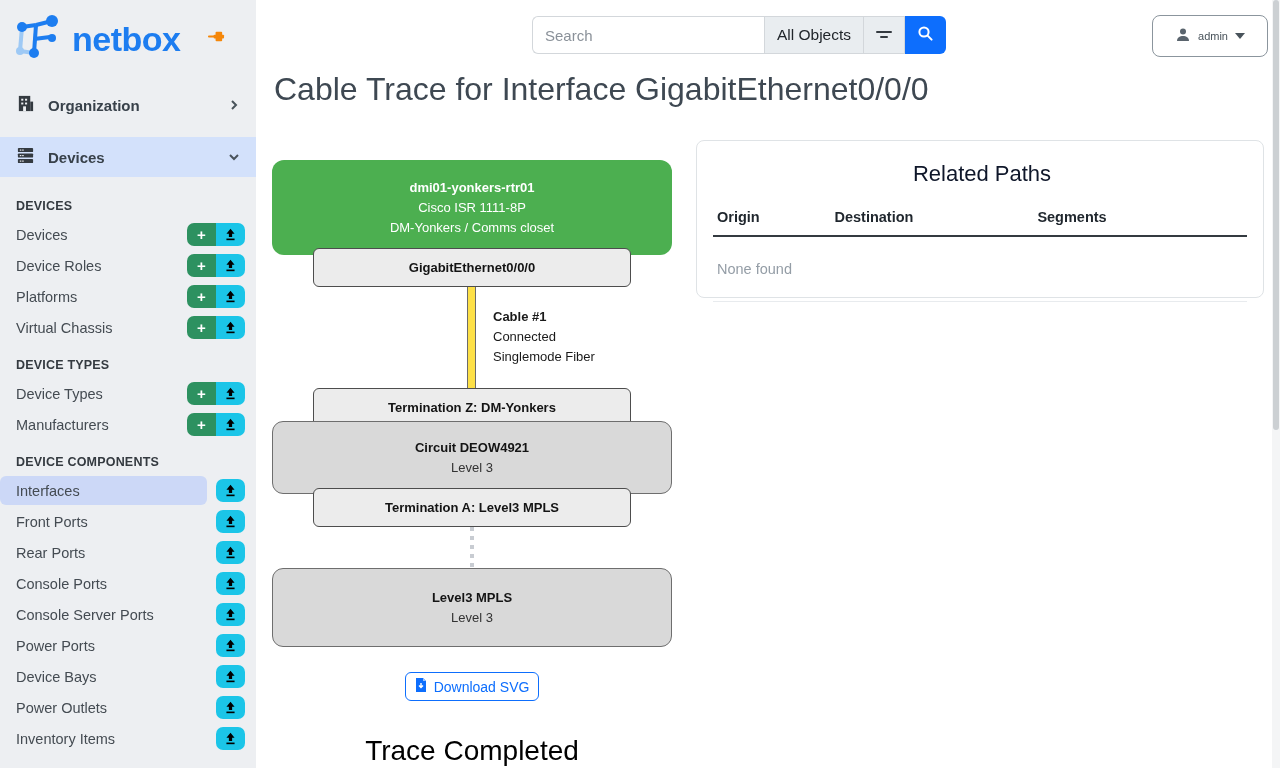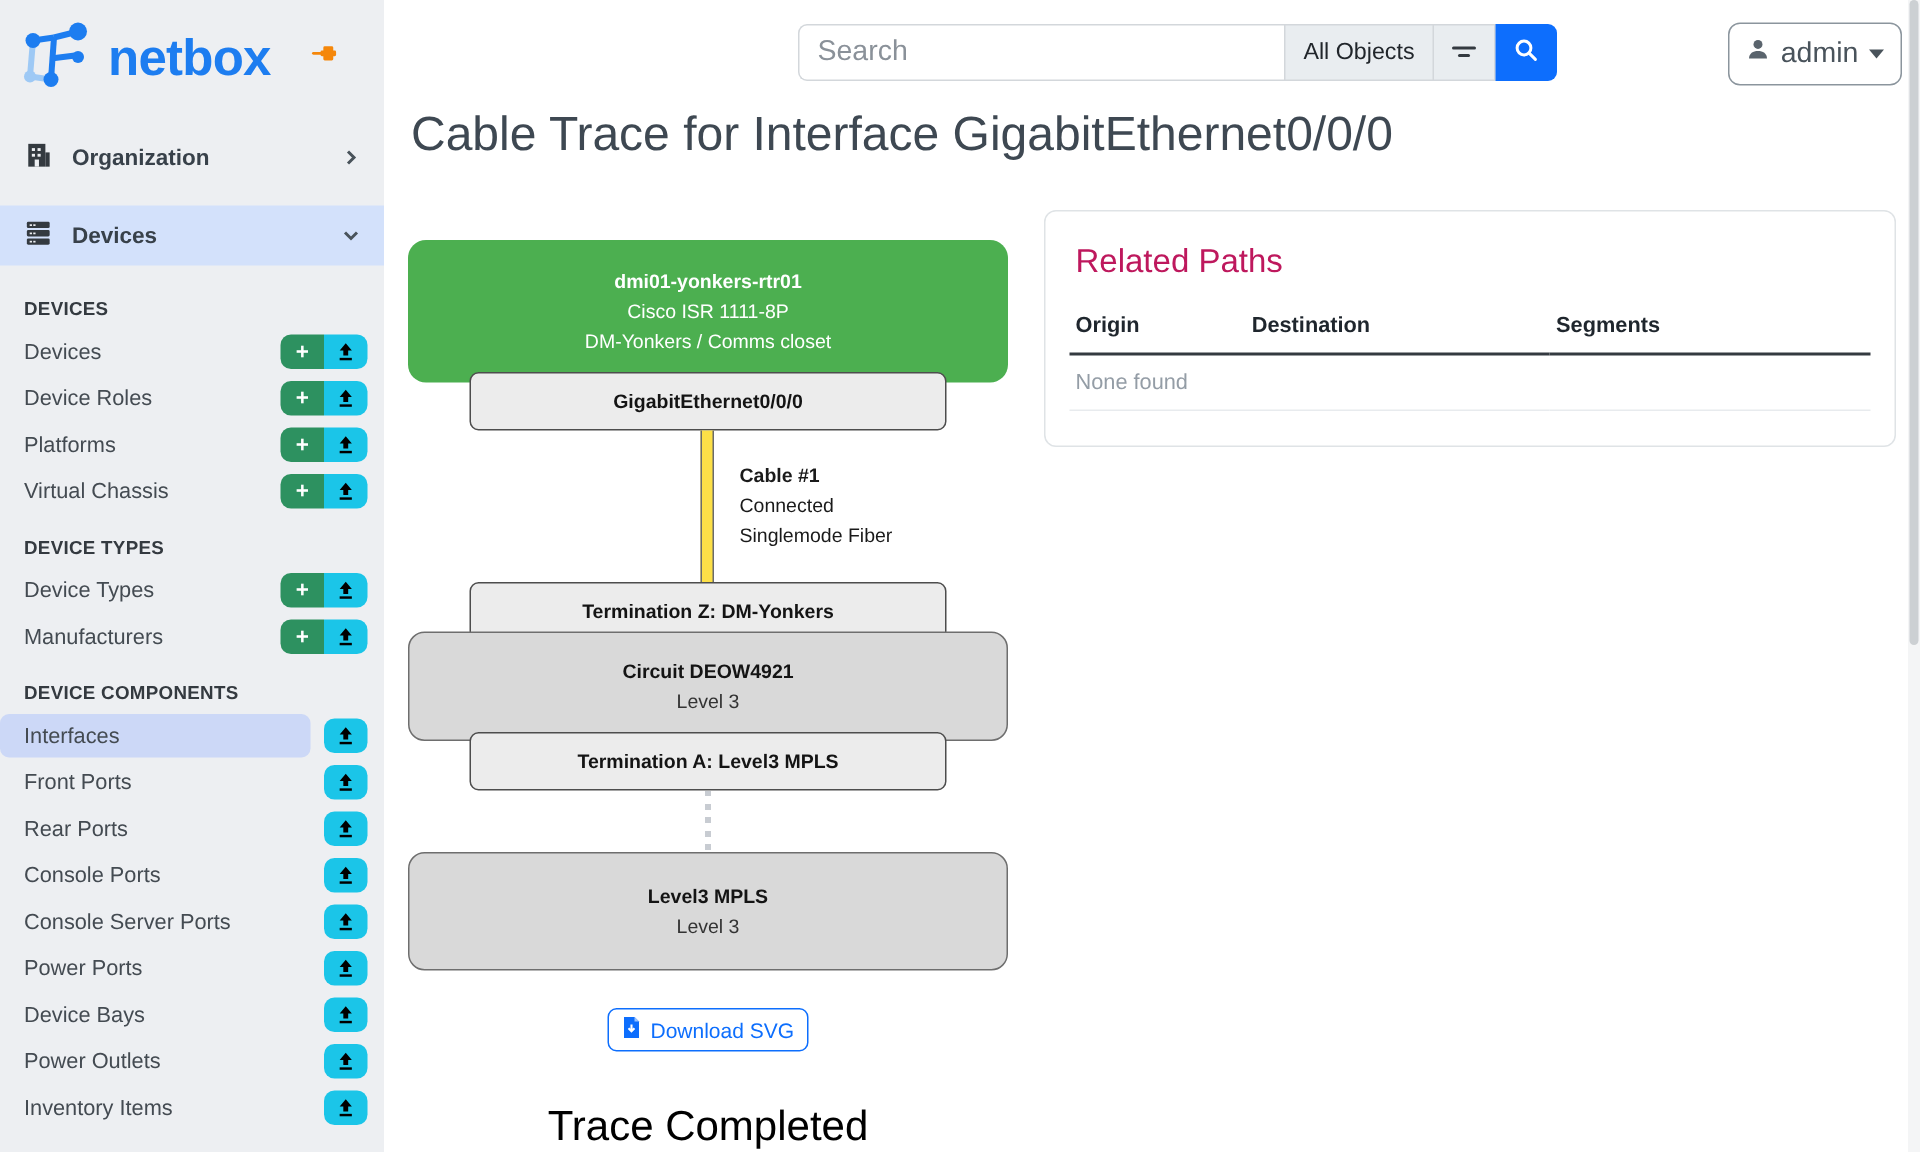--- a/index.html
+++ b/index.html
@@ -27,31 +27,31 @@
              font-weight:700; font-size:15px; display:flex; align-items:center; justify-content:center; cursor:pointer; }
   .btn-import { width:29px; height:23px; background:#1bc5e8; border:none; border-radius:0 7px 7px 0;
                 display:flex; align-items:center; justify-content:center; cursor:pointer; }
   .btn-import.solo { border-radius:7px; }
 
   
   .main { position:absolute; left:256px; top:0; width:1024px; height:768px; background:#fff; }
 
   
   .searchbar { position:absolute; left:276px; top:16px; height:38px; display:flex; }
-  .search-input { width:324px; height:38px; border:1px solid #d3d7db; border-right:none; border-radius:6px 0 0 6px;
-                  padding:0 12px; font-size:19px; font-family:"Liberation Sans",sans-serif; color:#404040; outline:none; }
+  .search-input { width:232px; height:38px; border:1px solid #d3d7db; border-right:none; border-radius:6px 0 0 6px;
+                  padding:0 12px; font-size:15px; font-family:"Liberation Sans",sans-serif; color:#404040; outline:none; }
   .search-input::placeholder { color:#8a9199; }
   .scope { width:100px; background:#e9edf0; border:1px solid #d3d7db; display:flex; align-items:center; justify-content:center;
            font-size:15.5px; color:#21262b; cursor:pointer; }
   .filter-btn { width:41px; background:#e9edf0; border:1px solid #d3d7db; border-left:none; display:flex;
                 align-items:center; justify-content:center; cursor:pointer; }
   .search-btn { width:41px; background:#0d6efd; border:none; border-radius:0 6px 6px 0; display:flex;
                 align-items:center; justify-content:center; cursor:pointer; }
   .user-menu { position:absolute; left:896px; top:15px; width:116px; height:42px; border:1px solid #8b959d; border-radius:8px;
-               display:flex; align-items:center; justify-content:center; gap:7px; color:#49535b; font-size:19px;
+               display:flex; align-items:center; justify-content:center; gap:7px; color:#49535b; font-size:11px;
                background:#fff; cursor:pointer; }
   .caret-down { width:0; height:0; border-left:5px solid transparent; border-right:5px solid transparent; border-top:6px solid #49535b; }
 
   .page-title { position:absolute; left:18px; top:71px; font-size:32px; font-weight:400; color:#3e4852; }
 
   
   .diagram { position:absolute; left:16px; top:160px; width:400px; height:610px; }
   .node-device { position:absolute; left:0; top:0; width:400px; height:95px; background:#4caf50; border-radius:12px;
                  display:flex; flex-direction:column; align-items:center; justify-content:center; color:#fff;
                  font-size:13px; line-height:20px; cursor:pointer; }
@@ -75,24 +75,24 @@
   .dotted { position:absolute; left:198px; top:367px; width:4px; height:41px;
             background:repeating-linear-gradient(to bottom,#c8ccd2 0 4px,transparent 4px 9px); }
   .dl-btn { position:absolute; left:133px; top:512px; width:134px; height:29px; background:#fff; border:1px solid #0d6efd;
             border-radius:6px; color:#0d6efd; font-size:14px; display:flex; align-items:center; justify-content:center;
             gap:7px; cursor:pointer; font-family:"Liberation Sans",sans-serif; }
   .trace-status { position:absolute; left:0; top:575px; width:400px; text-align:center; font-size:28px; color:#000000; }
 
   
   .card { position:absolute; left:440px; top:140px; width:568px; height:158px; background:#fff; border:1px solid #dfe3e6;
           border-radius:8px; padding:16px 16px 0 16px; }
-  .card h2 { font-size:22px; font-weight:400; color:#be185d; margin:4px 0 16px 4px; }
+  .card h2 { font-size:22px; font-weight:400; color:#0f172a; margin:4px 0 16px 4px;text-align:center; }
   .rp-table { width:100%; border-collapse:collapse; font-size:14.5px; }
   .rp-table th { text-align:left; font-weight:700; color:#1f262d; padding:6px 4px 10px 4px; border-bottom:2px solid #343a40; }
-  .rp-table td { color:#949da6; padding:10px 4px; border-bottom:1px solid #e8ebee; }
+  .rp-table td { color:#949da6; padding:24px 4px; border-bottom:1px solid #e8ebee; }
   .col-origin { width:22%; } .col-dest { width:38%; } .col-seg { width:40%; }
 
   
   .scroll-track { position:absolute; right:0; top:0; width:8px; height:768px; background:#f4f5f6; }
   .scroll-thumb { position:absolute; right:1px; top:0; width:6px; height:430px; background:#ccd0d3; border-radius:3px; }
 </style>
 </head>
 <body>
 
 <div class="sidebar">

